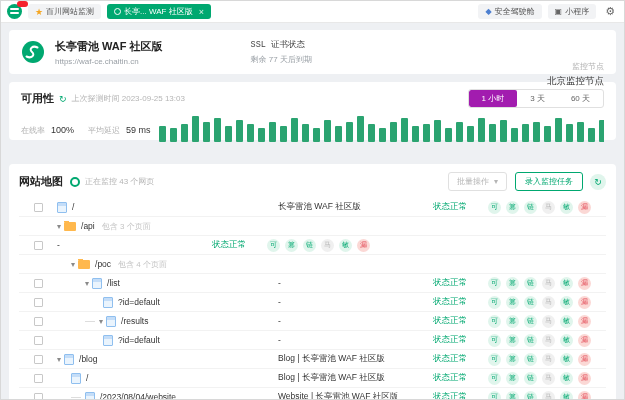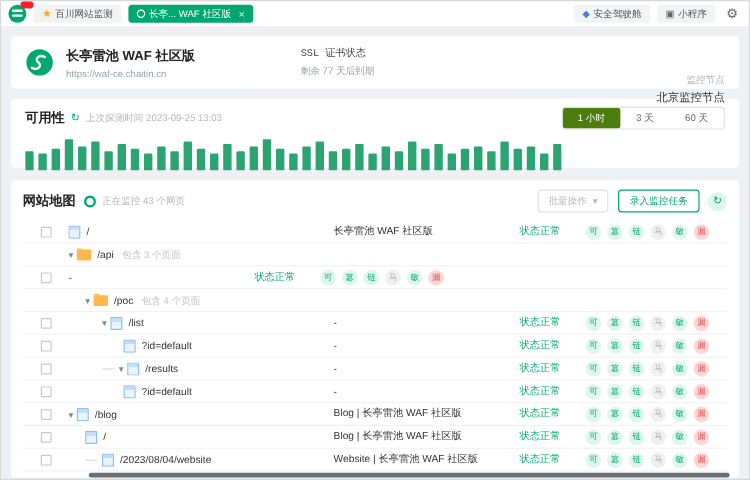--- a/index.html
+++ b/index.html
@@ -29,28 +29,28 @@
   .sitelogo { width:24px; height:24px; flex:0 0 auto; margin-right:10px; }
   .site-title { font-size:11px; font-weight:bold; color:#222; }
   .site-url { font-size:8px; color:#9aa0a6; margin-top:3px; }
   .ssl-block { margin-left:88px; }
   .ssl-label { font-size:8.5px; color:#444;font-family:Liberation Mono, monospace; }
   .ssl-value { font-size:8px; color:#9aa0a6; margin-top:3px; }
   .node-block { margin-left:auto; text-align:right; }
   .node-label { font-size:8px; color:#b0b0b0;margin-top:44px; }
   .node-value { font-size:9.5px; color:#333; margin-top:3px; }
 
-  .availcard { height:58px; padding:7px 12px 0 12px; margin-bottom:10px; }
+  .availcard { height:58px; padding:7px 12px 0 12px; margin-bottom:24px; }
   .avail-top { display:flex; align-items:center; }
   .sec-title { font-size:11px; font-weight:bold; color:#222; }
   .refresh-ic { color:#00a870; font-size:9px; margin:0 5px; }
   .lastcheck { font-size:8px; color:#b5b5b5; }
   .seg { margin-left:auto; display:flex; border:1px solid #e0e0e0; border-radius:3px; overflow:hidden; }
   .seg span { font-size:8px; color:#666; padding:3px 13px; cursor:pointer; }
-  .seg span.on { background:#4d7c0f; color:#fff; border-radius:2px; }
+  .seg span.on { background:#a21caf; color:#fff; border-radius:2px; }
   .avail-bottom { display:flex; align-items:flex-end; margin-top:6px; }
   .stats { display:flex; align-items:baseline; gap:6px; width:138px; flex:0 0 auto; padding-bottom:6px; }
   .stat-l { font-size:8px; color:#b0b0b0; }
   .stat-v { font-size:9px; color:#333; }
   .bars { display:flex; align-items:flex-end; gap:4px; height:28px; overflow:hidden; }
   .bar { width:7px; background:#2ba471; border-radius:1px; flex:0 0 auto; }
 
   
   .mapcard { padding:8px 10px 0 10px; height:248px; position:relative; }
   .map-top { display:flex; align-items:center; margin-bottom:7px; }
@@ -133,20 +133,26 @@
       <span class="sec-title">可用性</span>
       <span class="refresh-ic">↻</span>
       <span class="lastcheck">上次探测时间 2023-09-25 13:03</span>
       <span class="seg" id="seg">
           <span class="on">1 小时</span>
           <span>3 天</span>
           <span>60 天</span>
         </span>
     </div>
     <div class="avail-bottom">
+      <div class="stats">
+        <span class="stat-l">在线率</span>
+        <span class="stat-v">100%</span>
+        <span class="stat-l" style="margin-left:8px">平均延迟</span>
+        <span class="stat-v">59 ms</span>
+      </div>
       <div class="bars" id="bars">
           <div class="bar" style="height: 16px;"></div>
           <div class="bar" style="height: 14px;"></div>
           <div class="bar" style="height: 18px;"></div>
           <div class="bar" style="height: 26px;"></div>
           <div class="bar" style="height: 20px;"></div>
           <div class="bar" style="height: 24px;"></div>
           <div class="bar" style="height: 16px;"></div>
           <div class="bar" style="height: 22px;"></div>
           <div class="bar" style="height: 18px;"></div>

